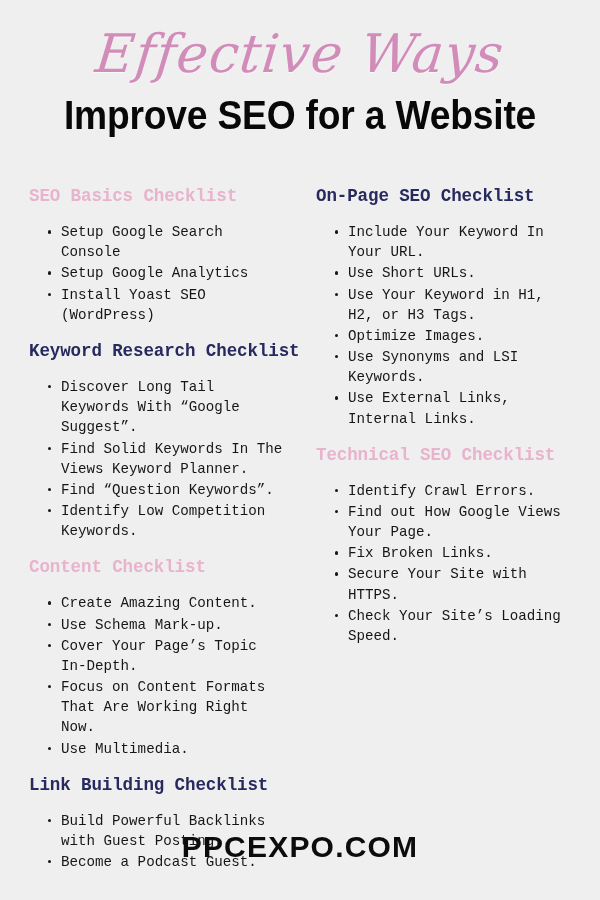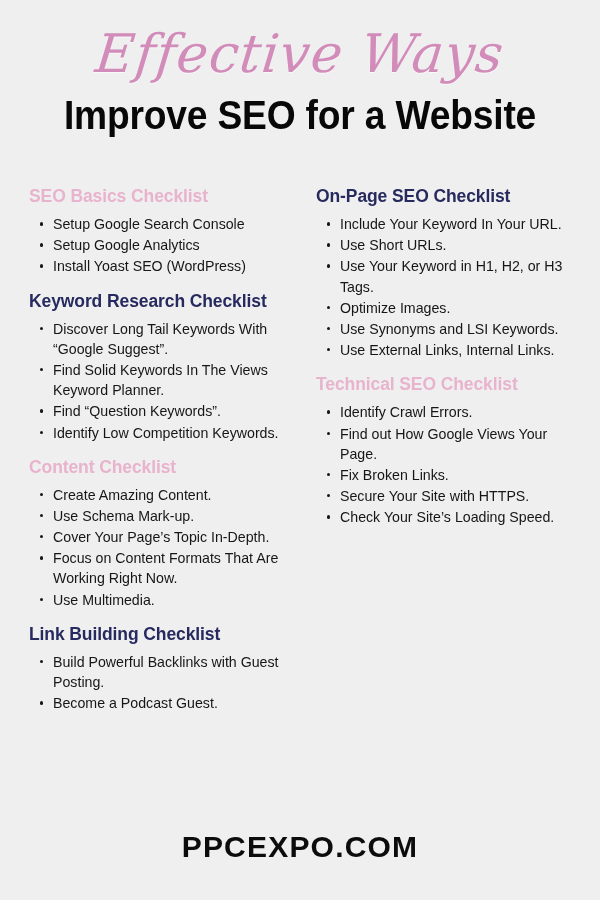--- a/index.html
+++ b/index.html
@@ -67,36 +67,37 @@
     padding-right: 8px;
   }
   .col-right {
     width: 288px;
     padding-left: 4px;
     padding-right: 18px;
   }
 
   .section {
     margin-bottom: 14px;
+    font-family: Liberation Mono, monospace;
   }
   .section:last-child { margin-bottom: 0; }
 
   .sec-title {
     font-size: 17.5px;
     font-weight: bold;
     line-height: 1.15;
     margin: 0 0 5px 0;
     letter-spacing: -0.1px;
   }
   .sec-title.pink { color: #e8b3cd; }
   .sec-title.navy { color: #262a5e; }
 
   .items {
     list-style: none;
-    margin: 8px;
+    margin: 16px;
     padding: 0;
   }
   .items li {
     position: relative;
     padding-left: 16px;
     font-size: 14.2px;
     line-height: 1.42;
     color: #161616;
     margin-bottom: 1px;
   }

